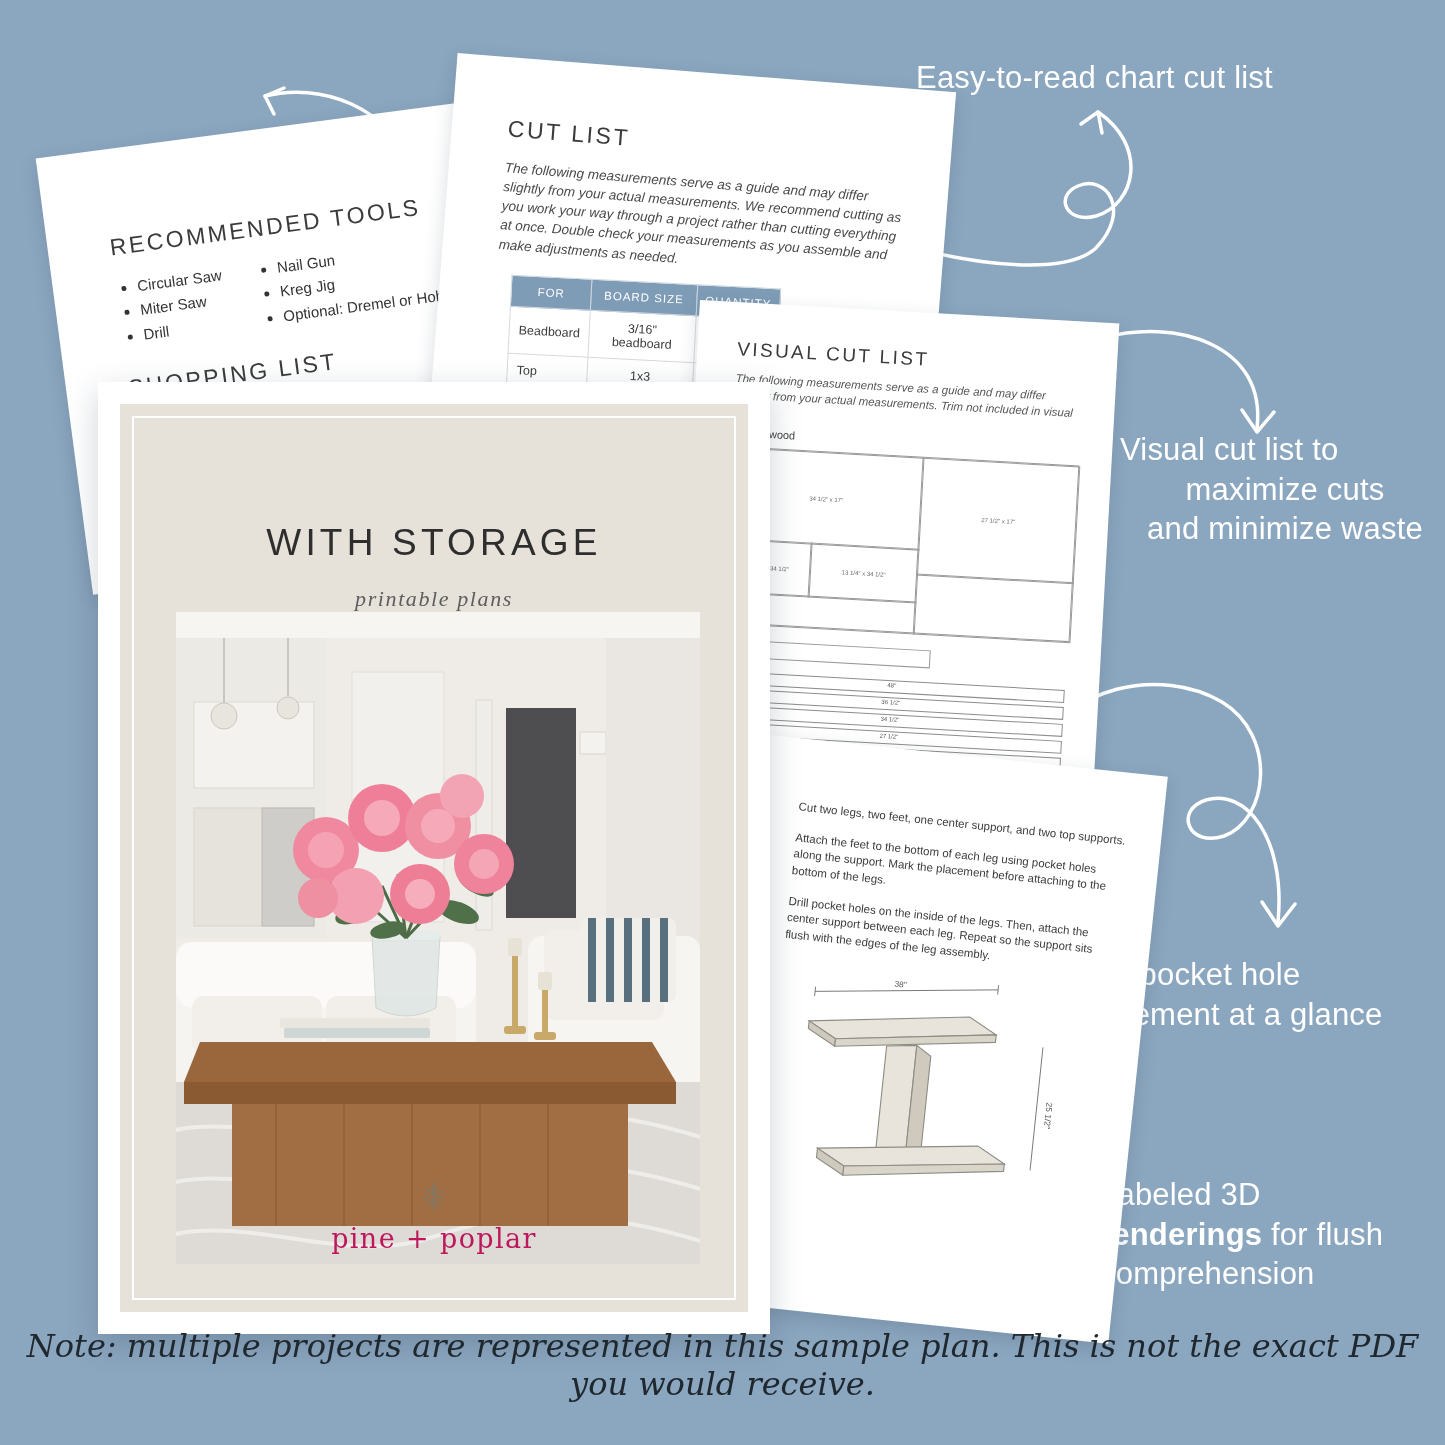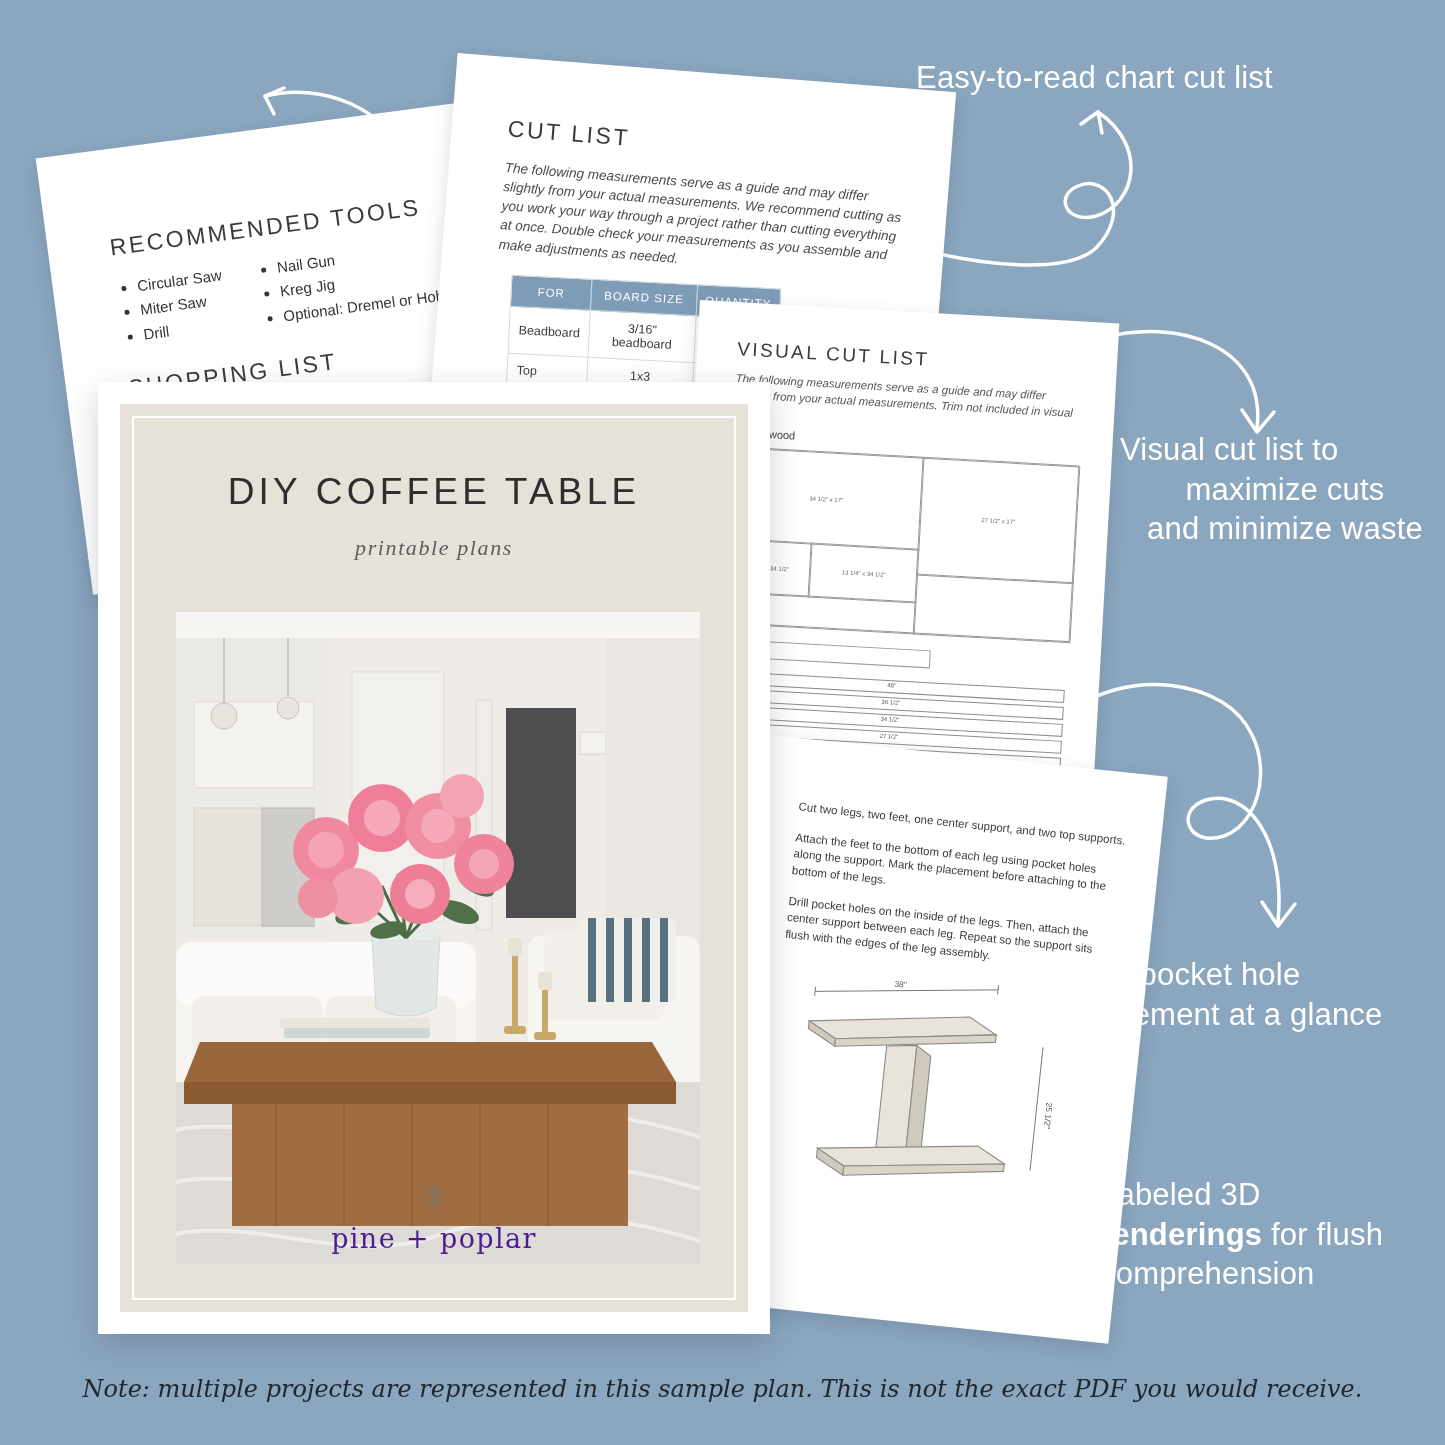--- a/index.html
+++ b/index.html
@@ -263,32 +263,32 @@
     text-align: center;
   }
   .brand .mark {
     font-size: 26px;
     color: #7a7a6f;
     line-height: 1;
   }
   .brand .name {
     margin-top: 6px;
     font-size: 27px;
-    color: #4c1d95;
+    color: #be185d;
     letter-spacing: 1.4px;
     font-family: "DejaVu Serif", serif;
   }
 
   
   #footnote {
     position: absolute;
     left: 0; right: 0;
     bottom: 42px;
     text-align: center;
-    font-size: 24px;
+    font-size: 32px;
     color: #20282f;
     font-family: "DejaVu Serif", serif;
     font-style: italic;
   }
 </style>
 </head>
 <body>
 
 <div class="stage">
 
@@ -498,21 +498,22 @@
         <text x="296" y="136" font-size="9" fill="#555" text-anchor="middle" transform="rotate(90 296 136)" font-family="Liberation Sans, sans-serif">25 1/2"</text>
       </svg>
     </div>
   </div>
 
   <div id="cover">
     <div class="frame">
       <div class="frame2"></div>
 
       <h1 class="cover-title">
-        <span>DIY COFFEE TABLE</span><br>
+        <br>
+        <span>WITH STORAGE</span>
       </h1>
       <div class="cover-sub">printable plans</div>
 
       <div class="photo">
         <svg viewBox="0 0 524 652" width="524" height="652" preserveAspectRatio="xMidYMid slice">
 
           <rect x="0" y="0" width="524" height="652" fill="#efece7"></rect>
           <rect x="0" y="0" width="524" height="26" fill="#f7f5f2"></rect>
 
           <rect x="0" y="26" width="150" height="300" fill="#eceae5"></rect>

